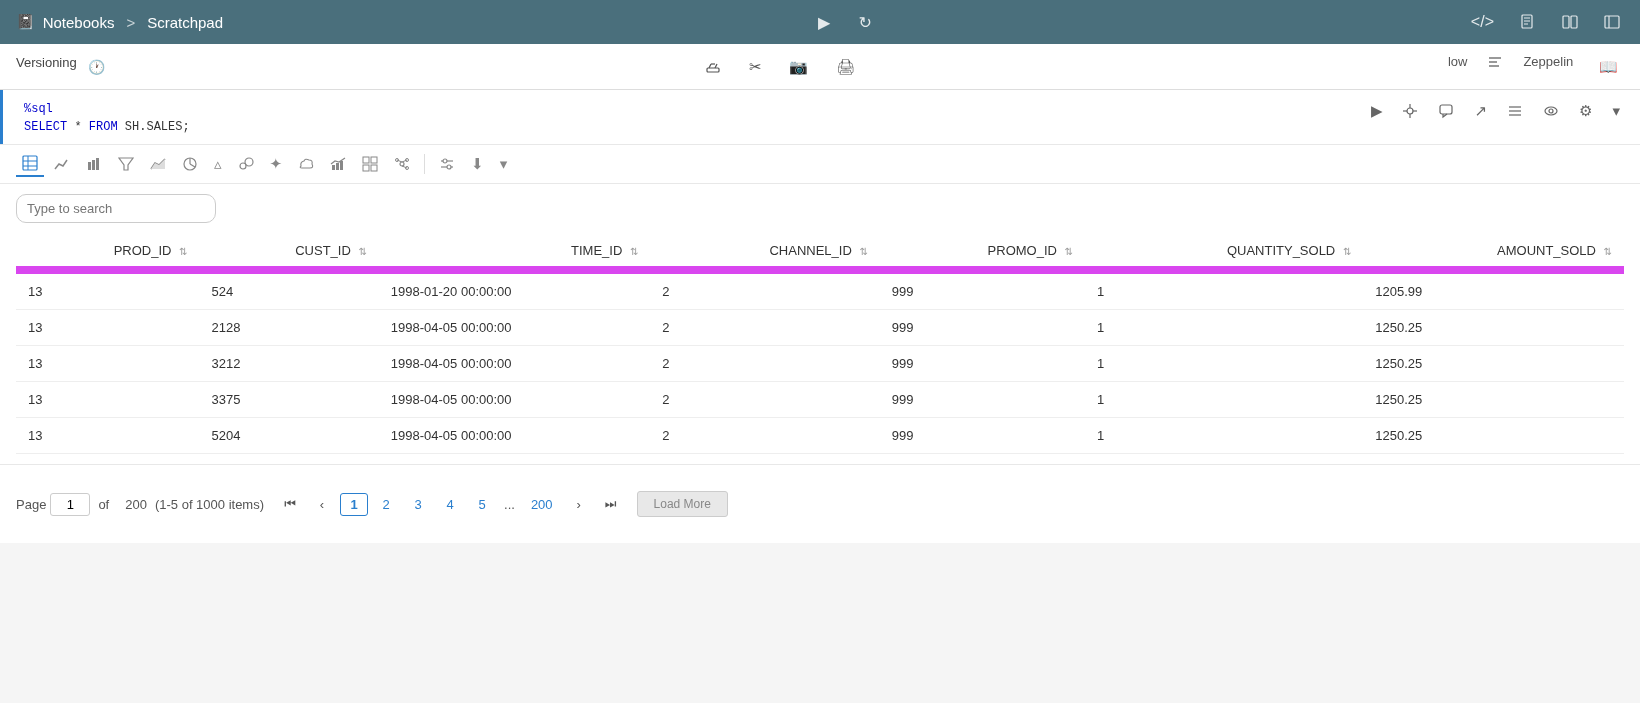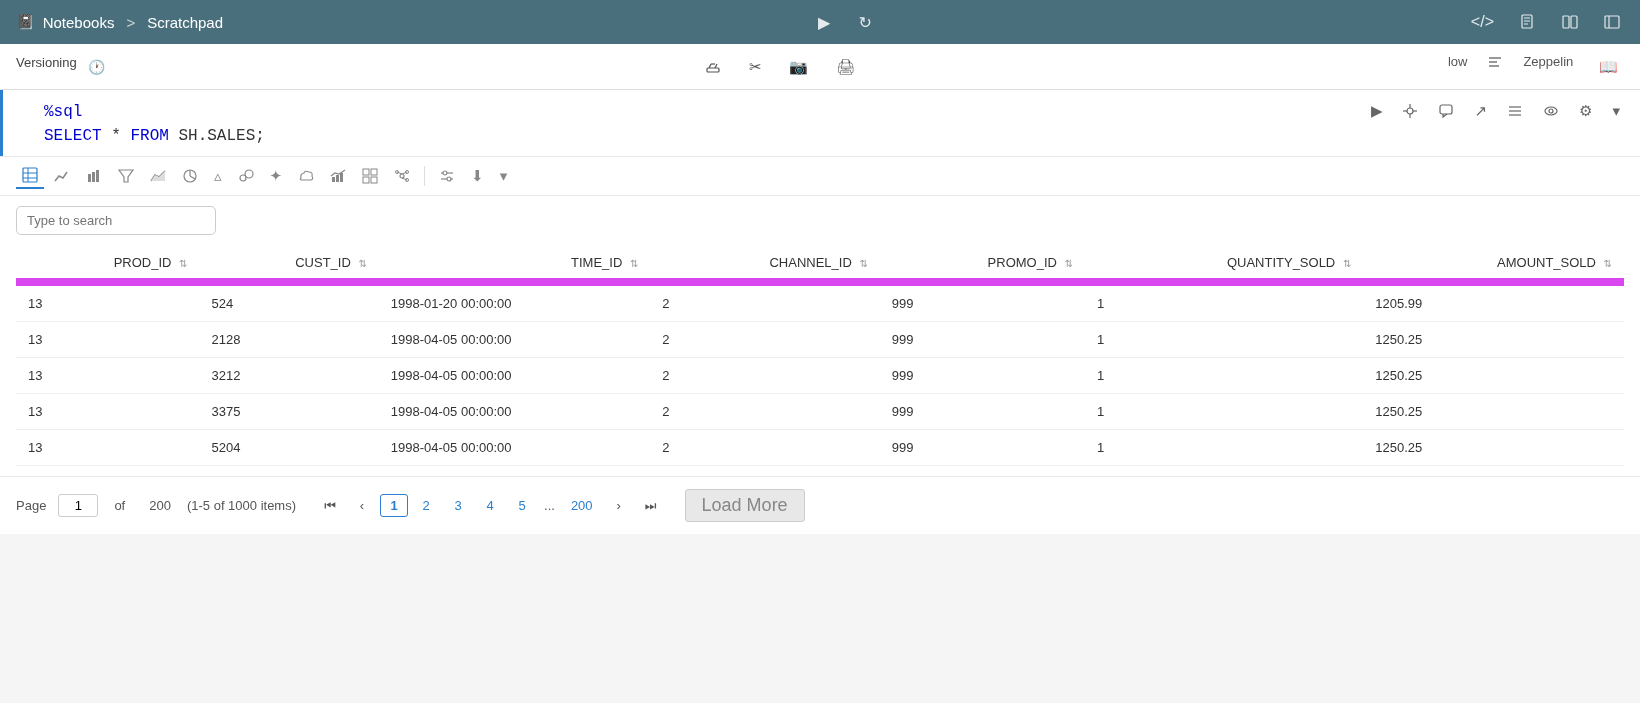--- a/index.html
+++ b/index.html
@@ -85,23 +85,22 @@
       background: #fff;
       border-bottom: 1px solid #e8e8e8;
       padding: 10px 16px 8px 16px;
       display: flex;
       align-items: flex-start;
       justify-content: space-between;
       position: relative;
     }
     .code-content {
       font-family: 'Courier New', monospace;
-      font-size: 16px;
+      font-size: 12px;
       line-height: 1.5;
-      margin-left: 20px;
     }
     .code-keyword { color: #0000cc; }
     .code-normal { color: #333; }
     .cell-actions {
       display: flex;
       align-items: center;
       gap: 12px;
       flex-shrink: 0;
     }
     .cell-icon-btn {
@@ -152,21 +151,21 @@
     }
     .viz-separator { width: 1px; height: 20px; background: #ddd; margin: 0 4px; }
 
     
     .data-container {
       background: #fff;
       padding: 10px 16px;
     }
     .search-box {
       border: 1px solid #ccc;
-      border-radius: 5px;
+      border-radius: 10px;
       padding: 6px 10px;
       font-size: 13px;
       width: 200px;
       margin-bottom: 12px;
       color: #999;
       outline: none;
     }
 
     
     table {
@@ -194,24 +193,23 @@
     }
     tbody td {
       padding: 10px 12px;
       color: #333;
     }
 
     
     .pagination-bar {
       background: #fff;
       border-top: 1px solid #e8e8e8;
-      padding: 12px 16px;
-      display: flex;
-      align-items: center;
-      gap: 8px;
+      padding: 26px 16px;
+      display: flex;
+      align-items: center;
       font-size: 13px;
     }
     .page-label { color: #555; margin-right: 4px; }
     .page-input {
       width: 40px;
       border: 1px solid #ccc;
       border-radius: 3px;
       padding: 3px 6px;
       font-size: 13px;
       text-align: center;
@@ -236,21 +234,21 @@
       font-weight: 600;
     }
     .pag-btn.blue-text { color: #2a7fce; }
     .pag-ellipsis { color: #555; padding: 3px 4px; }
     .load-more-btn {
       margin-left: 12px;
       background: #e8e8e8;
       border: 1px solid #ccc;
       border-radius: 3px;
       padding: 5px 16px;
-      font-size: 18px;
+      font-size: 12px;
       color: #888;
       cursor: pointer;
     }
   </style>
 </head>
 <body>
 
 <div class="title-bar">
   <div class="title-bar-left">
     <span>📓</span>

